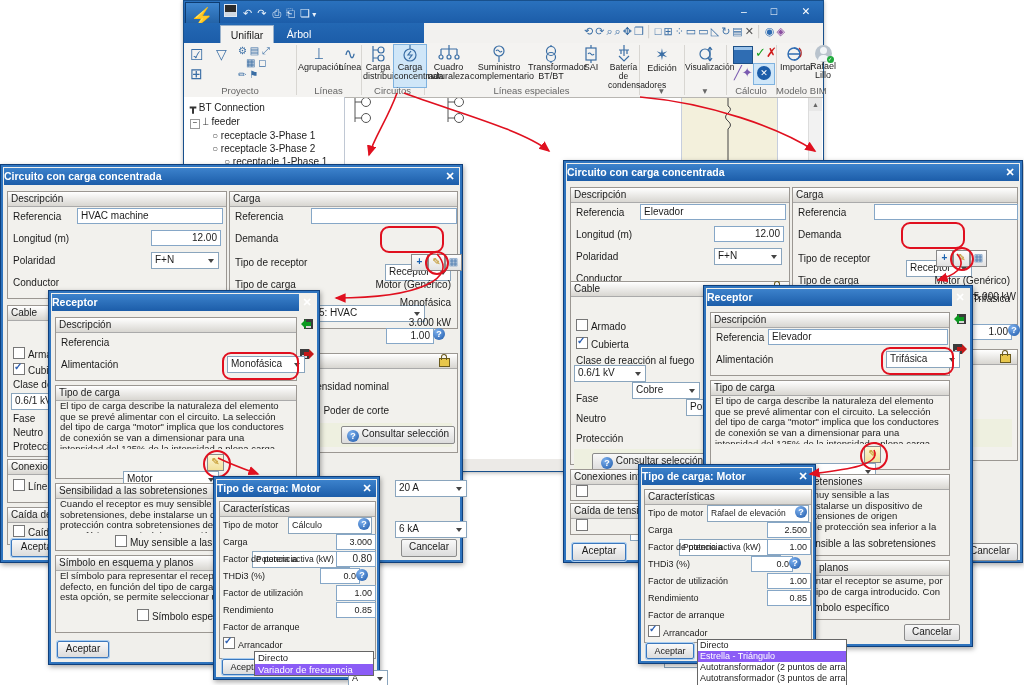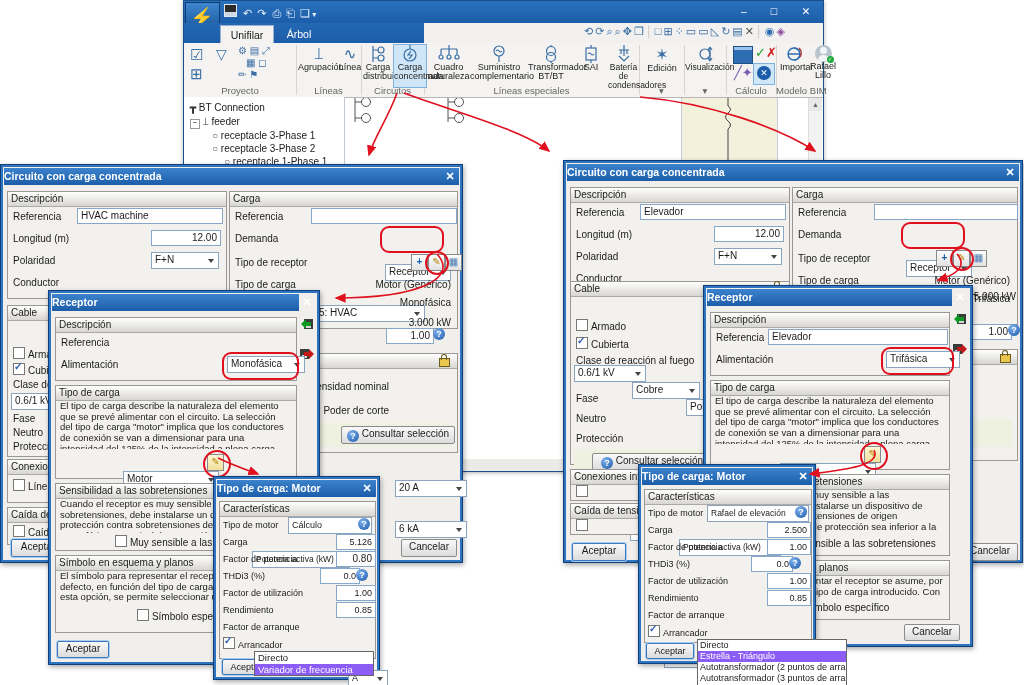--- a/index.html
+++ b/index.html
@@ -522,21 +522,21 @@
   <div class="tbar">Tipo de carga: Motor</div>
   <div class="tx">✕</div>
   <div class="grp" style="left:5px;top:24px;width:155px;height:156px">
     <div class="grp-hd">Características</div>
   </div>
   <div class="abs lbl" style="left:9px;top:43px;font-size:9px">Tipo de motor</div>
   <div class="abs sel" style="left:74px;top:40px;width:66px;font-size:9px">Cálculo</div>
   <span class="help abs" style="left:144px;top:41px"></span>
   <div class="abs lbl" style="left:9px;top:60px;font-size:9px">Carga</div>
   <div class="abs sel" style="left:38px;top:57px;width:80px;font-size:8.5px">Potencia activa (kW)</div>
-  <div class="abs inp num" style="left:122px;top:57px;width:32px;font-size:9px">5.126</div>
+  <div class="abs inp num" style="left:122px;top:57px;width:32px;font-size:9px">3.000</div>
   <div class="abs lbl" style="left:9px;top:77px;font-size:9px">Factor de potencia</div>
   <div class="abs inp num" style="left:122px;top:74px;width:32px;font-size:10px">0.80</div>
   <div class="abs lbl" style="left:9px;top:94px;font-size:9px">THDi3 (%)</div>
   <div class="abs inp num" style="left:106px;top:91px;width:32px;font-size:9px">0.0</div>
   <span class="help abs" style="left:142px;top:92px"></span>
   <div class="abs lbl" style="left:9px;top:111px;font-size:9px">Factor de utilización</div>
   <div class="abs inp num" style="left:122px;top:108px;width:32px;font-size:9px">1.00</div>
   <div class="abs lbl" style="left:9px;top:128px;font-size:9px">Rendimiento</div>
   <div class="abs inp num" style="left:122px;top:125px;width:32px;font-size:9px">0.85</div>
   <div class="abs lbl" style="left:9px;top:145px;font-size:9px">Factor de arranque</div>

